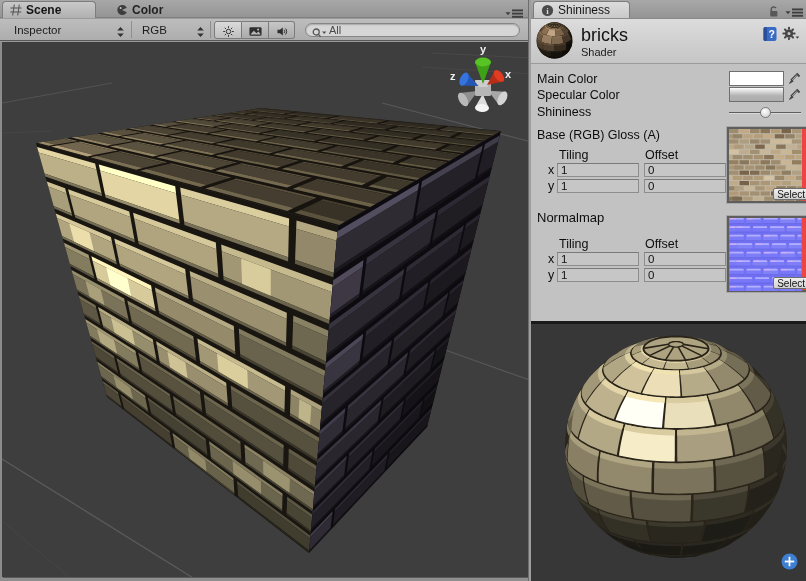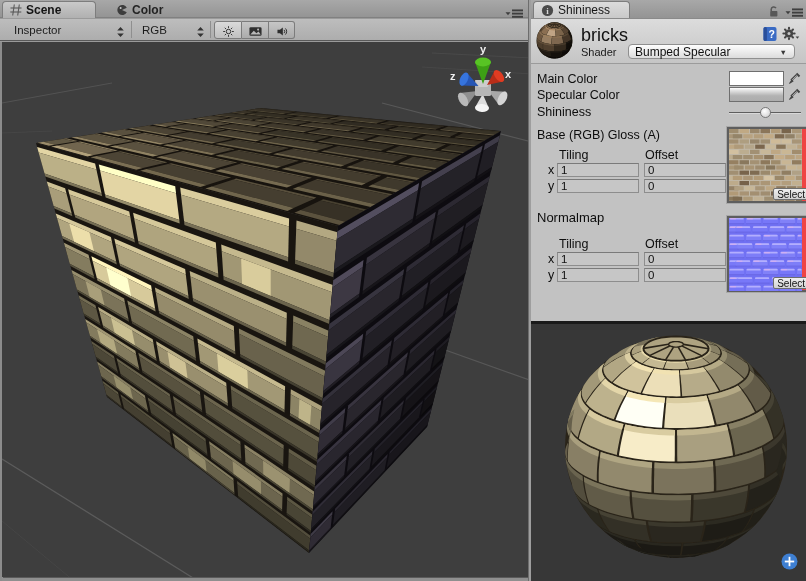--- a/index.html
+++ b/index.html
@@ -513,20 +513,28 @@
           <path d="M2.5 11 L6.5 6.5 L9.5 9.5 L12 7.5 L14.5 11 Z" fill="#b9b9b9"></path>
           <circle cx="11.5" cy="5.3" r="1.2" fill="#b9b9b9"></circle>
         </svg></div>
     <div class="abs" style="left:269px; top:2px; width:26px; height:18px; background:linear-gradient(#c6c6c6,#ababab); border:1px solid #7c7c7c; border-left:none; border-radius:0 3px 3px 0; text-align:center; padding-top:2px;"><svg width="14" height="13" viewBox="0 0 17 15">
           <polygon points="3,5.5 6,5.5 9.5,2.5 9.5,12.5 6,9.5 3,9.5" fill="#2e2e2e"></polygon>
           <g fill="none" stroke="#2e2e2e" stroke-width="1.2">
             <path d="M11 5.5 A3 3 0 0 1 11 9.5"></path>
             <path d="M12.6 3.8 A5.2 5.2 0 0 1 12.6 11.2"></path>
           </g>
         </svg></div>
+    <div class="abs" style="left:305px; top:4px; width:215px; height:14px; background:#d6d6d6; border:1px solid #868686; border-radius:7px; box-shadow:inset 0 1px 1.5px rgba(0,0,0,0.22);">
+      <div class="abs" style="left:5px; top:1px;"><svg width="17" height="12" viewBox="0 0 17 12">
+            <circle cx="5.2" cy="5" r="3" fill="none" stroke="#555" stroke-width="1.3"></circle>
+            <line x1="7.4" y1="7.4" x2="9.6" y2="9.8" stroke="#555" stroke-width="1.3"></line>
+            <polygon points="11,4.4 15.4,4.4 13.2,7" fill="#555"></polygon>
+          </svg></div>
+      <span class="abs" style="left:23px; top:0px; font-size:11px; color:#4a4a4a;">All</span>
+    </div>
   </div>
 
   <div class="abs" id="divider"></div>
 
   <div class="abs" id="rpane">
     <div class="abs" id="rheader">
       <div class="abs" style="left:5px; top:3px; width:37px; height:37px;"><svg width="37" height="37">
             <circle cx="18.5" cy="18.5" r="18" fill="#2a2419"></circle>
 <polygon points="18.4,0.5 18,0.5 17.6,0.6 17.2,0.6 16.8,0.6 16.3,0.7 16,0.8 15.6,0.8 15.2,0.9 14.8,1 14.5,1.1 14.5,1.1 14.4,1.1 14.3,1.1 14.2,1.1 14.1,1.1 14,1.2 13.8,1.2 13.7,1.2 13.6,1.2 13.5,1.2 13.4,1.3 13.4,1.3 13.8,1.1 14.3,1 14.8,0.9 15.2,0.8 15.8,0.7 16.3,0.6 16.8,0.6 17.3,0.6 17.9,0.5 18.4,0.5 18.4,0.5 18.4,0.5 18.4,0.5 18.4,0.5 18.4,0.5 18.4,0.5 18.4,0.5 18.4,0.5 18.4,0.5 18.4,0.5 18.4,0.5" fill="#564532"></polygon>
 <polygon points="18.4,0.5 18,0.5 17.6,0.6 17.2,0.6 16.8,0.6 16.3,0.7 16,0.8 15.6,0.8 15.2,0.9 14.8,1 14.5,1.1 14.3,1.1 14.7,1 15,0.9 15.4,0.8 15.8,0.7 16.2,0.7 16.7,0.6 17.1,0.6 17.5,0.5 18,0.5 18.4,0.5" fill="#6f5a42"></polygon>
@@ -601,21 +609,20 @@
 <line x1="13.5" y1="4.5" x2="17.5" y2="2.4" stroke="#2a2419" stroke-width="0.9"></line>
 <line x1="16.5" y1="5.4" x2="18.1" y2="2.6" stroke="#2a2419" stroke-width="0.9"></line>
 <line x1="20.3" y1="5.4" x2="18.9" y2="2.6" stroke="#2a2419" stroke-width="0.9"></line>
 <line x1="23.4" y1="4.5" x2="19.5" y2="2.4" stroke="#2a2419" stroke-width="0.9"></line>
 <line x1="24.7" y1="3.1" x2="19.8" y2="2.1" stroke="#2a2419" stroke-width="0.9"></line>
 <polygon points="18.5,1.6 18.3,1.6 18,1.6 17.8,1.7 17.6,1.8 17.5,1.8 17.4,1.9 17.3,2 17.3,2.1 17.4,2.2 17.5,2.3 17.6,2.4 17.8,2.5 18,2.5 18.3,2.6 18.5,2.6 18.7,2.6 19,2.5 19.2,2.5 19.4,2.4 19.5,2.3 19.6,2.2 19.7,2.1 19.7,2 19.6,1.9 19.5,1.8 19.4,1.8 19.2,1.7 19,1.6 18.7,1.6 18.5,1.6" fill="none" stroke="#2a2419" stroke-width="0.9"></polygon>
 <polygon points="18.5,0.5 17.5,0.6 16.6,0.7 15.7,0.8 14.9,1 14.1,1.3 13.5,1.6 13,1.9 12.6,2.3 12.4,2.7 12.3,3 12.4,3.4 12.6,3.8 13,4.2 13.5,4.5 14.1,4.8 14.9,5.1 15.7,5.3 16.6,5.4 17.5,5.5 18.5,5.6 19.5,5.5 20.4,5.4 21.3,5.3 22.1,5.1 22.9,4.8 23.5,4.5 24,4.2 24.4,3.8 24.6,3.4 24.7,3 24.6,2.7 24.4,2.3 24,1.9 23.5,1.6 22.9,1.3 22.1,1 21.3,0.8 20.4,0.7 19.5,0.6 18.5,0.5" fill="none" stroke="#2a2419" stroke-width="1.0"></polygon>
           </svg></div>
       <span class="abs" style="left:50px; top:6px; font-size:18px; color:#101010;">bricks</span>
       <span class="abs" style="left:50px; top:27px; font-size:11px; color:#1a1a1a;">Shader</span>
-      <div class="abs" style="left:97px; top:25px; width:167px; height:15px; background:linear-gradient(#fdfdfd,#dcdcdc); border:1px solid #8f8f8f; border-radius:4px; font-size:12px; color:#111; padding:0px 6px; line-height:14px;">Bumped Specular<span style="position:absolute; right:7px; top:1px; font-size:7.5px; color:#3a3a3a;">▼</span></div>
       <div class="abs" style="left:231px; top:7px;"><svg width="17" height="16" viewBox="0 0 17 16">
             <rect x="1.5" y="1" width="13" height="14" rx="2" fill="#3a6bc4"></rect>
             <rect x="1.5" y="1" width="3.4" height="14" rx="1.6" fill="#2a4f9a"></rect>
             <text x="9.6" y="12" font-size="10.5" font-weight="bold" font-family="Liberation Sans, sans-serif" fill="#fff" text-anchor="middle">?</text>
           </svg></div>
       <div class="abs" style="left:251px; top:7px;"><svg width="18" height="15" viewBox="0 0 18 15">
             <g fill="#454545">
               <circle cx="7" cy="7.5" r="4.1"></circle>
             </g>
 <g stroke="#454545" stroke-width="2.1" stroke-linecap="round">

